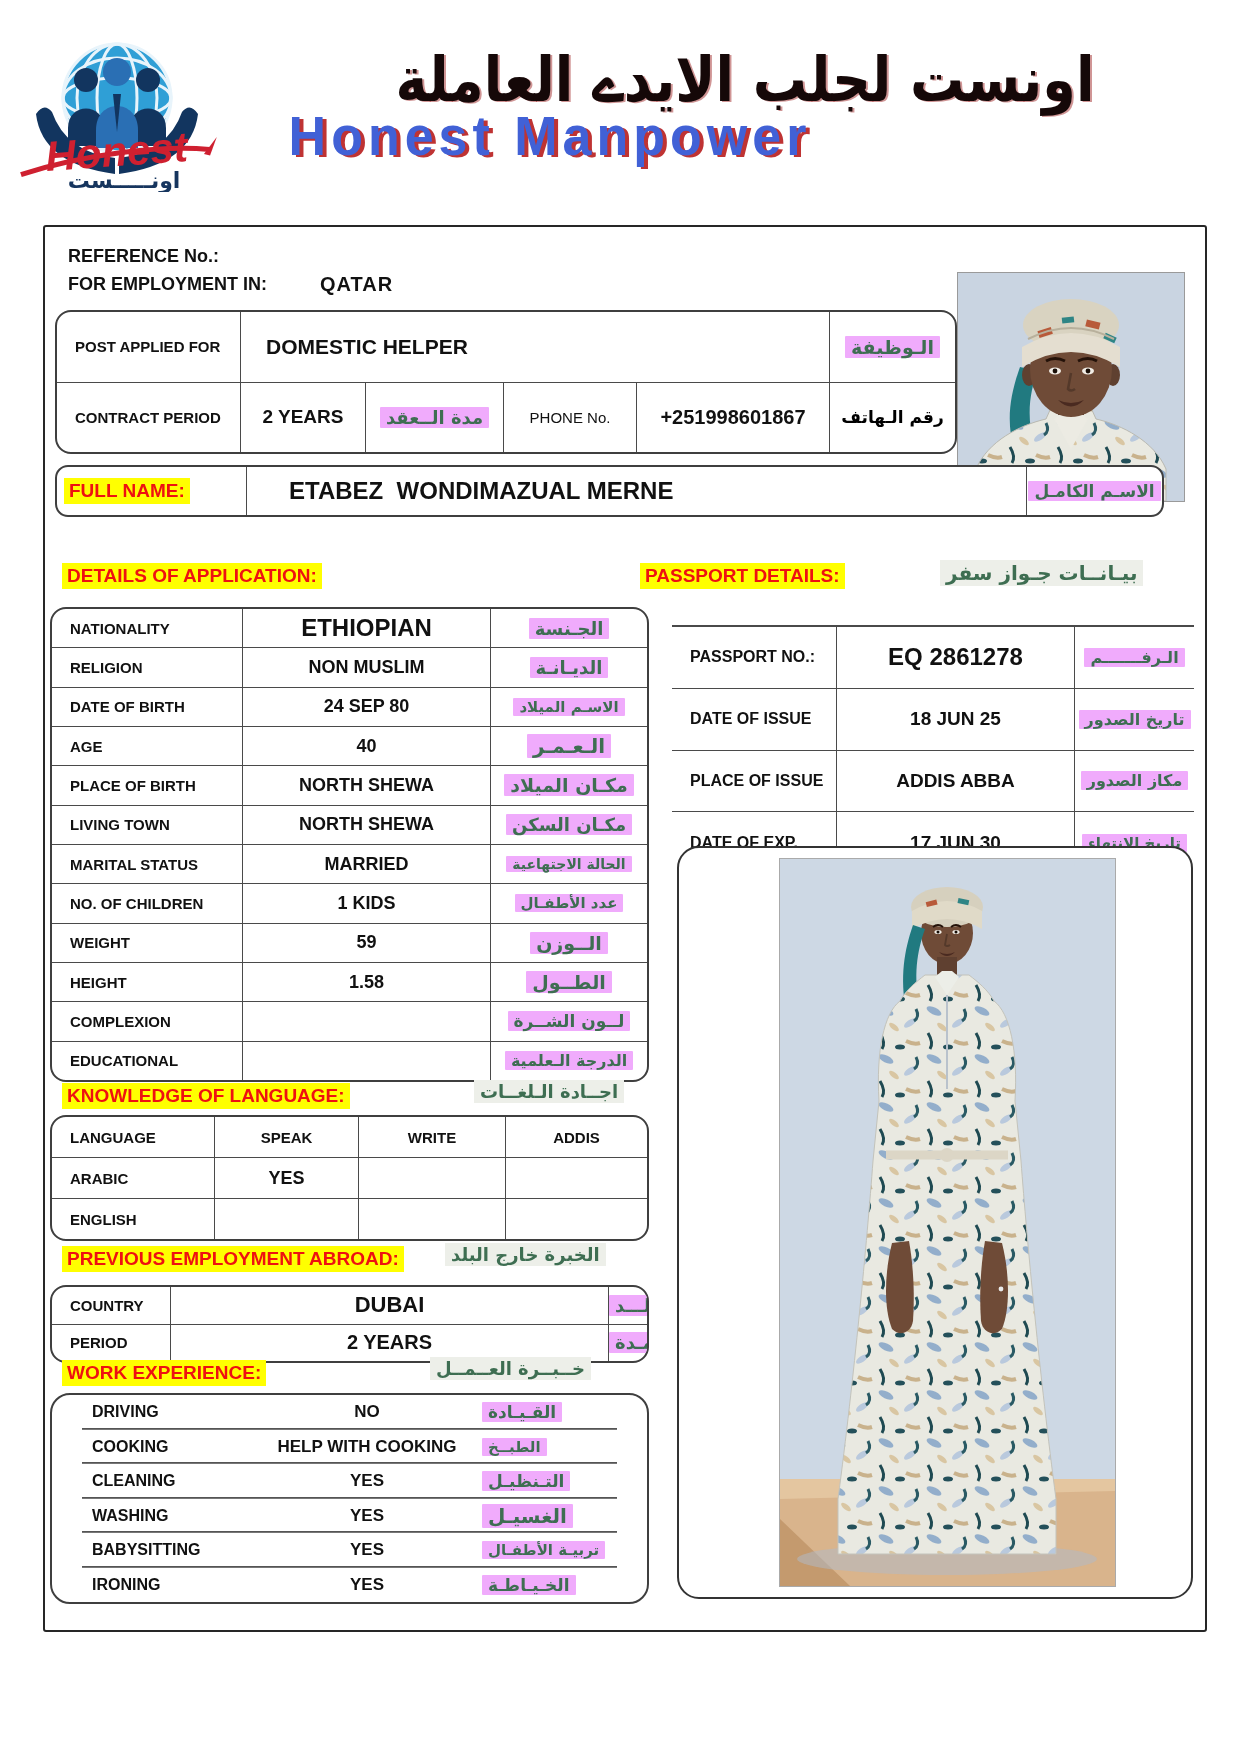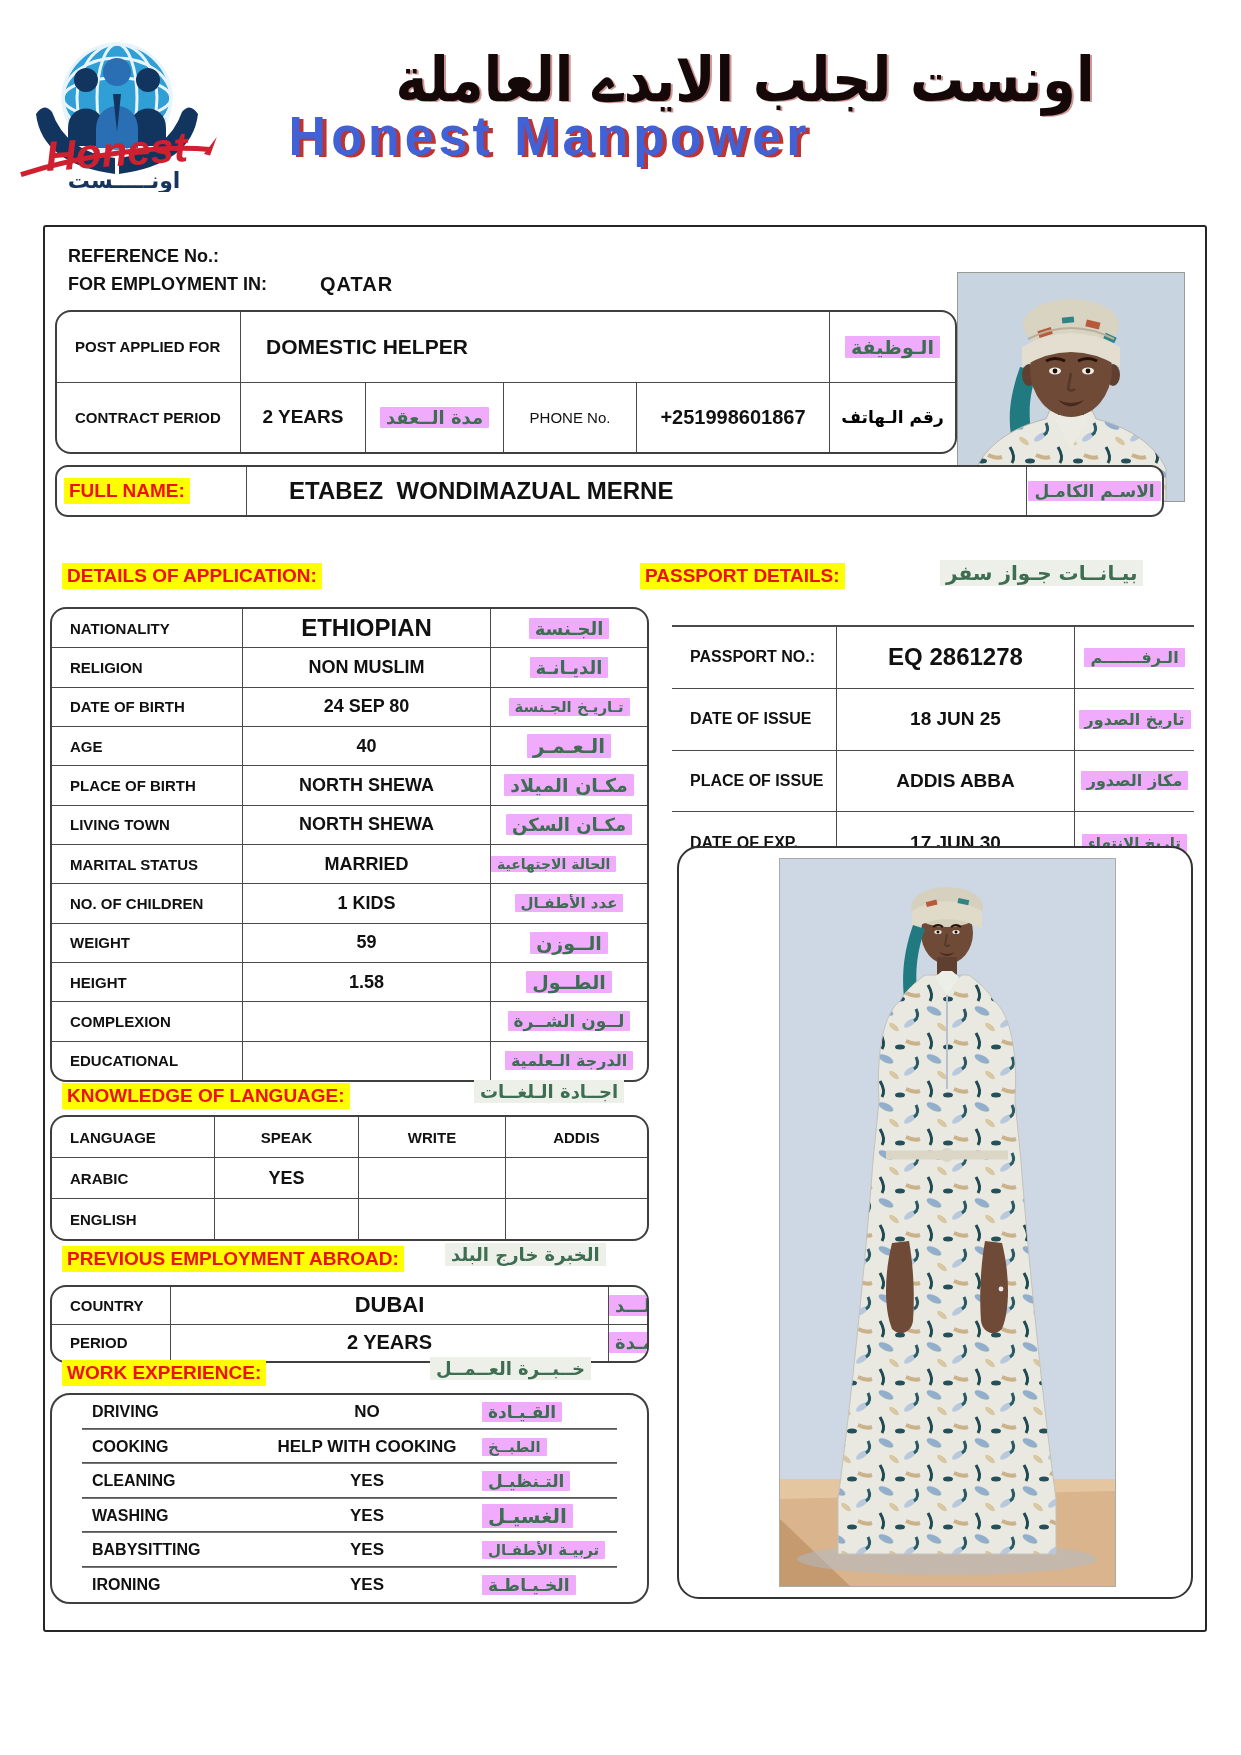--- a/index.html
+++ b/index.html
@@ -223,21 +223,21 @@
       <div class="cell cdiv lab">RELIGION</div>
       <div class="cell cdiv val" style="font-size:18px;">NON MUSLIM</div>
       <div class="cell ar det-ar">
           <span class="hl">الديـانـة</span>
         </div>
     </div>
     <div class="row gdet">
       <div class="cell cdiv lab">DATE OF BIRTH</div>
       <div class="cell cdiv val" style="font-size:18px;">24 SEP 80</div>
       <div class="cell ar" style="font-size:15px;">
-          <span class="hl">تـاريـخ الجـنسة</span>
+          <span class="hl">الاسـم الميلاد</span>
         </div>
     </div>
     <div class="row gdet">
       <div class="cell cdiv lab">AGE</div>
       <div class="cell cdiv val" style="font-size:18px;">40</div>
       <div class="cell ar" style="font-size:20px;">
           <span class="hl">الـعـمـر</span>
         </div>
     </div>
     <div class="row gdet">
@@ -250,21 +250,21 @@
     <div class="row gdet">
       <div class="cell cdiv lab">LIVING TOWN</div>
       <div class="cell cdiv val" style="font-size:18px;">NORTH SHEWA</div>
       <div class="cell ar" style="font-size:18px;">
           <span class="hl">مكـان السكن</span>
         </div>
     </div>
     <div class="row gdet">
       <div class="cell cdiv lab">MARITAL STATUS</div>
       <div class="cell cdiv val" style="font-size:18px;">MARRIED</div>
-      <div class="cell ar" style="font-size:14px;justify-content:flex-end;">
+      <div class="cell ar" style="font-size:14px;">
           <span class="hl">الحالة الاجتهاعية</span>
         </div>
     </div>
     <div class="row gdet">
       <div class="cell cdiv lab">NO. OF CHILDREN</div>
       <div class="cell cdiv val" style="font-size:18px;">1 KIDS</div>
       <div class="cell ar" style="font-size:15px;">
           <span class="hl">عدد الأطفـال</span>
         </div>
     </div>

